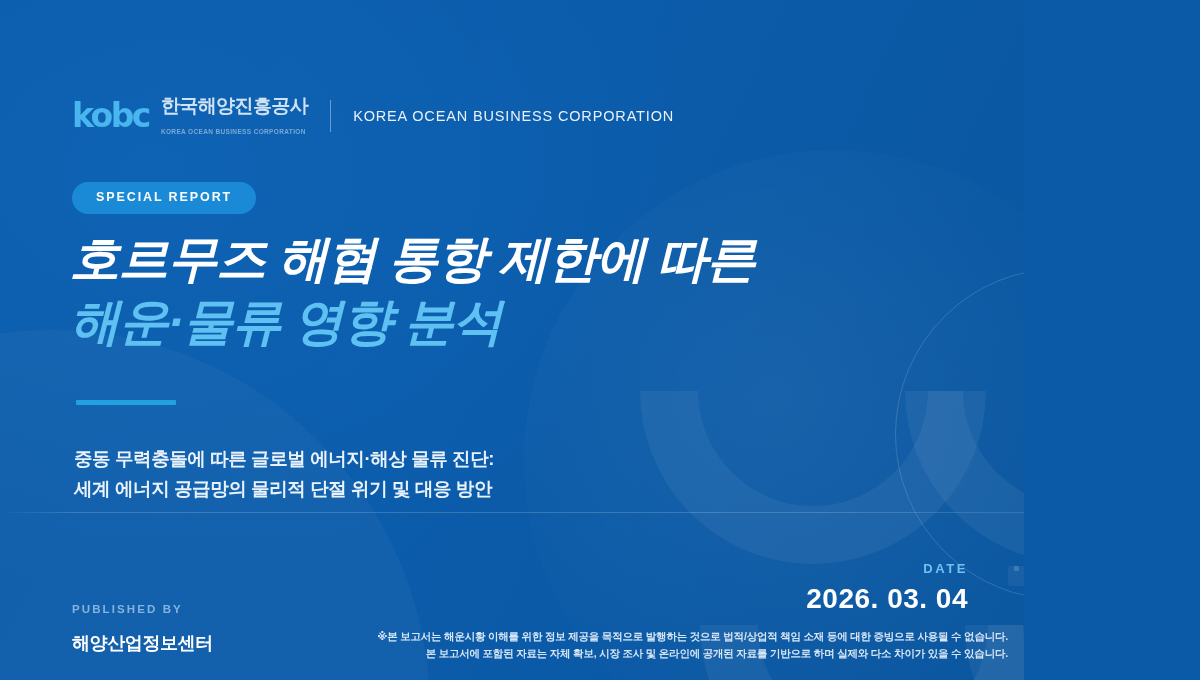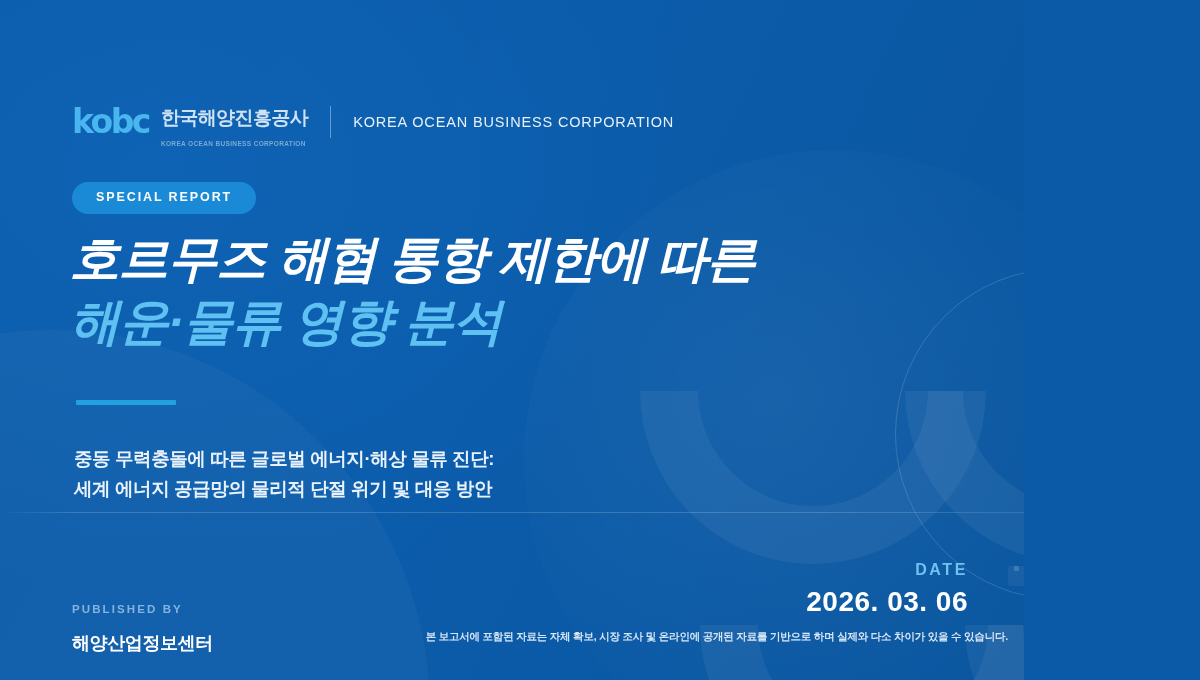--- a/index.html
+++ b/index.html
@@ -83,21 +83,20 @@
     letter-spacing: -2.5px;
     color: #49b6ef;
     line-height: 1;
     font-family: "DejaVu Sans", sans-serif;
   }
   .logo-kr {
     display: flex;
     flex-direction: column;
     justify-content: center;
     gap: 14px;
-    margin-top: 12px;
   }
   .logo-kr-main {
     font-size: 19px;
     font-weight: 700;
     color: #cfe2f4;
     letter-spacing: -0.6px;
     line-height: 1;
   }
   .logo-kr-sub {
     font-size: 6.5px;
@@ -187,21 +186,21 @@
     line-height: 1;
   }
 
   
   .date-block {
     position: absolute;
     right: 56px; top: 562px;
     text-align: right;
   }
   .date-label {
-    font-size: 16px;
+    font-size: 13px;
     font-weight: 700;
     letter-spacing: 2.6px;
     color: #6fc2ef;
     line-height: 1;
     margin-bottom: 10px;
   }
   .date-value {
     font-size: 28px;
     font-weight: 700;
     color: #ffffff;
@@ -296,20 +295,21 @@
     <div class="published-name">해양산업정보센터</div>
   </div>
 
   <div class="watermark">
     <span class="watermark-dot"></span>
     <span class="watermark-text">사각형 합치기</span>
   </div>
 
   <div class="date-block">
     <div class="date-label">DATE</div>
-    <div class="date-value">2026. 03. 06</div>
+    <div class="date-value">2026. 03. 04</div>
   </div>
 
   <div class="disclaimer">
+    <div>※본 보고서는 해운시황 이해를 위한 정보 제공을 목적으로 발행하는 것으로 법적/상업적 책임 소재 등에 대한 증빙으로 사용될 수 없습니다.</div>
     <div>본 보고서에 포함된 자료는 자체 확보, 시장 조사 및 온라인에 공개된 자료를 기반으로 하며 실제와 다소 차이가 있을 수 있습니다.</div>
   </div>
 
 </div>
 
 </body></html>

